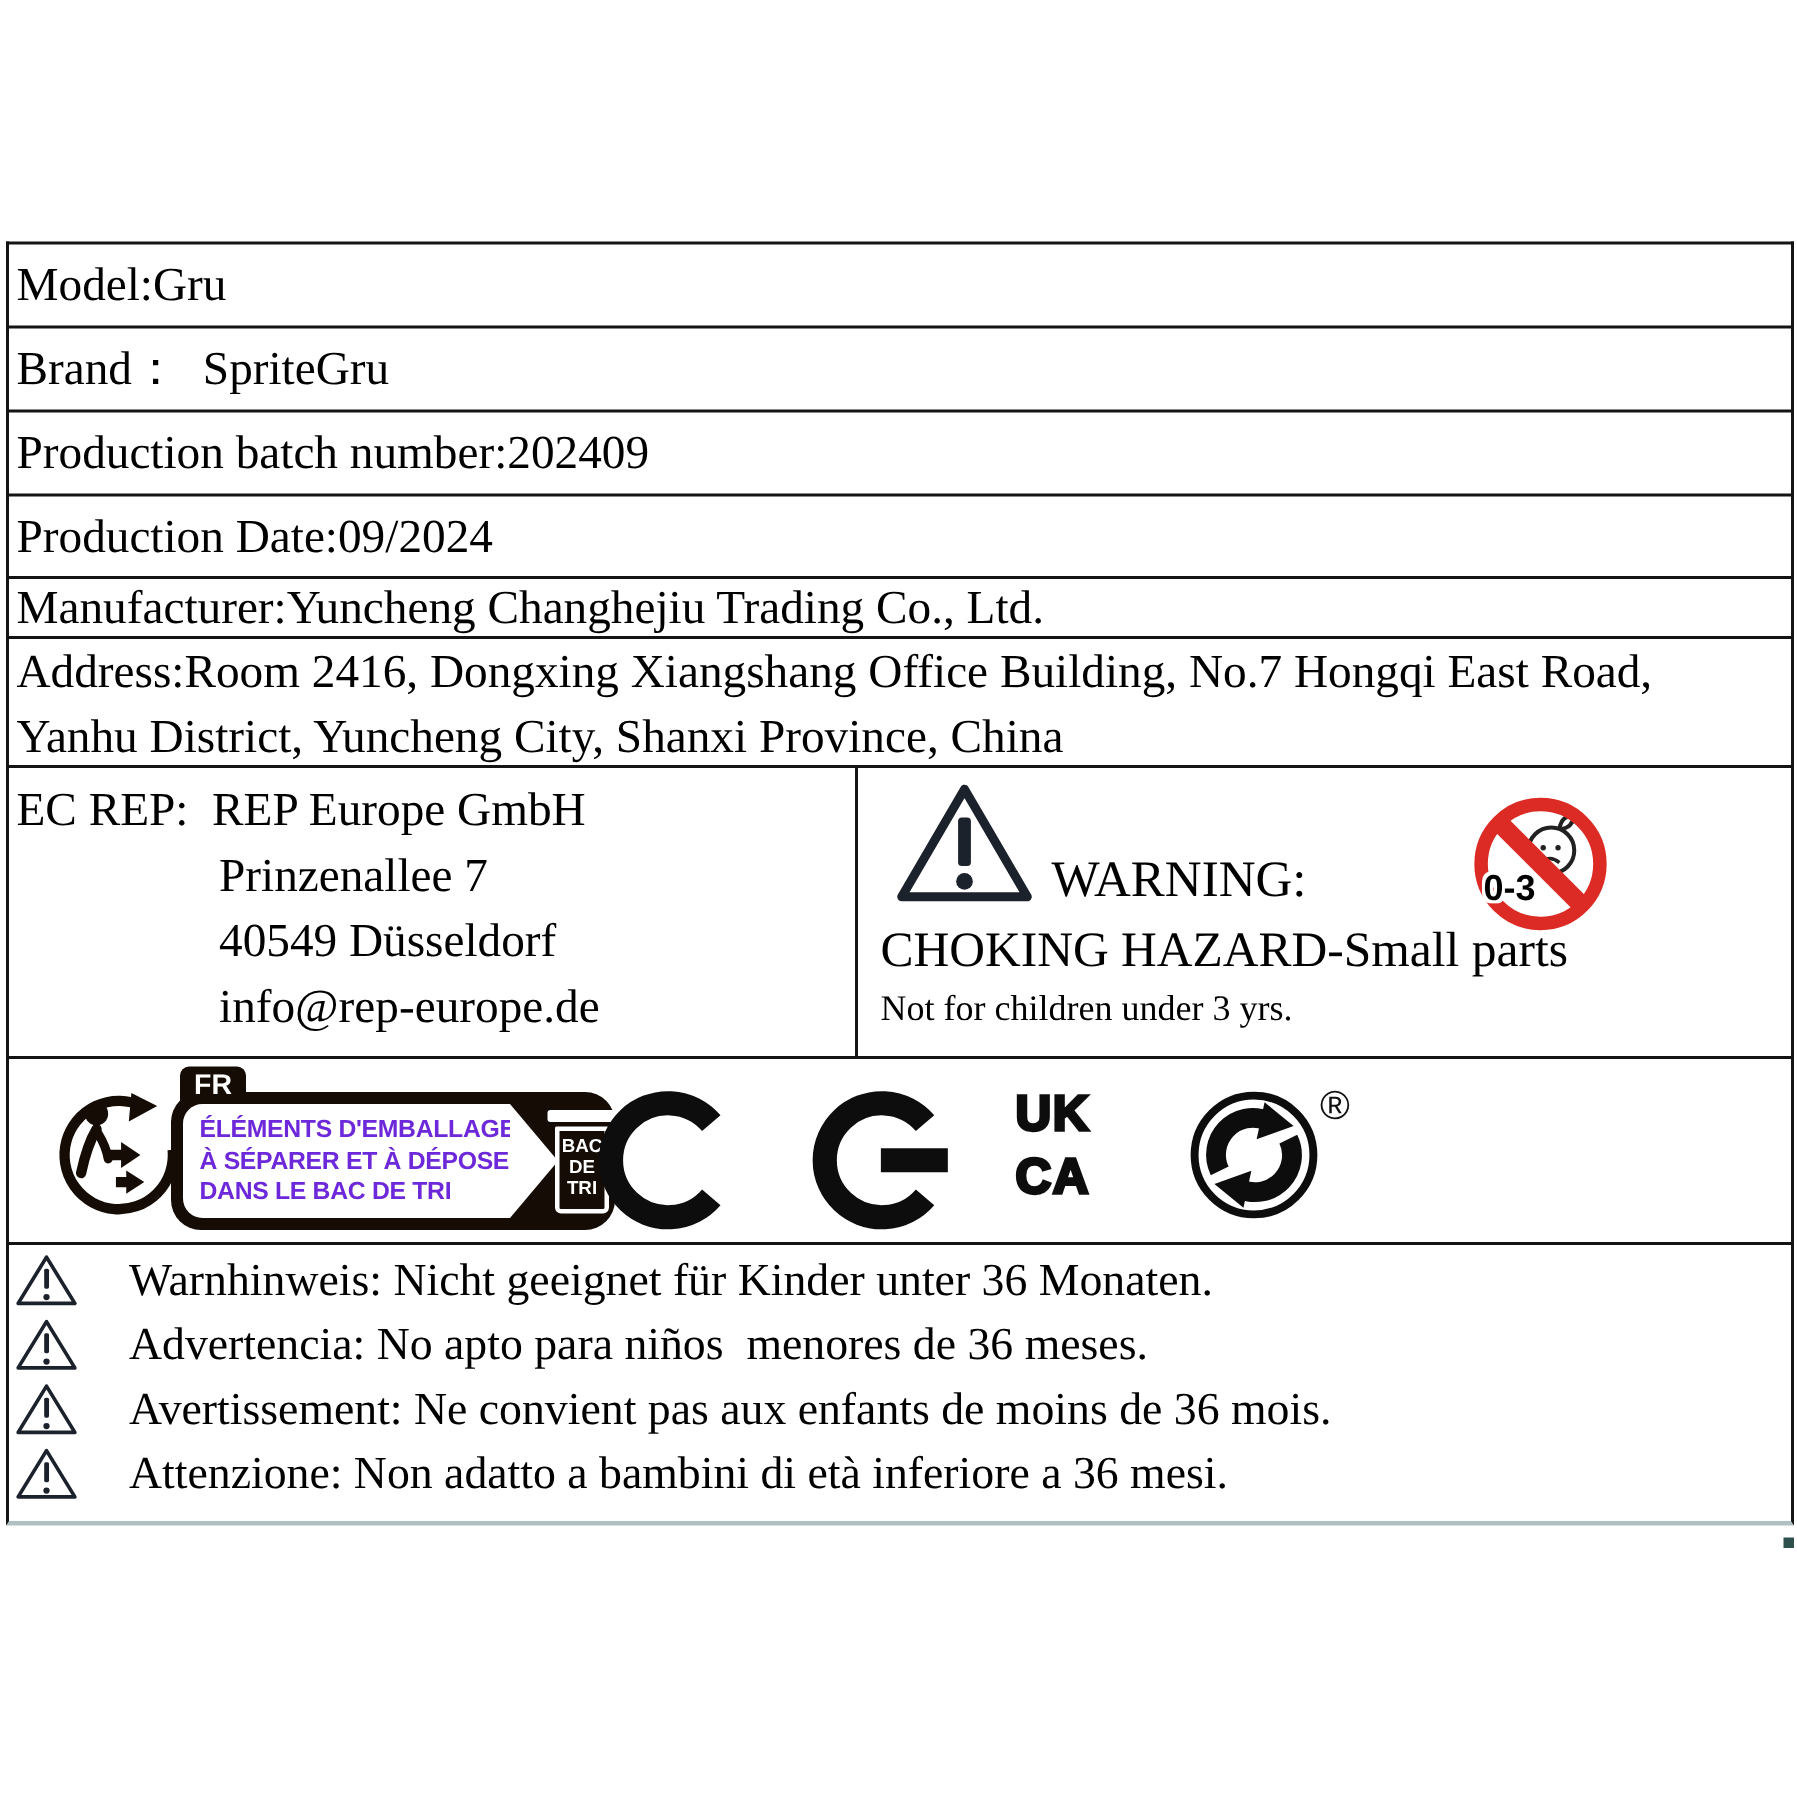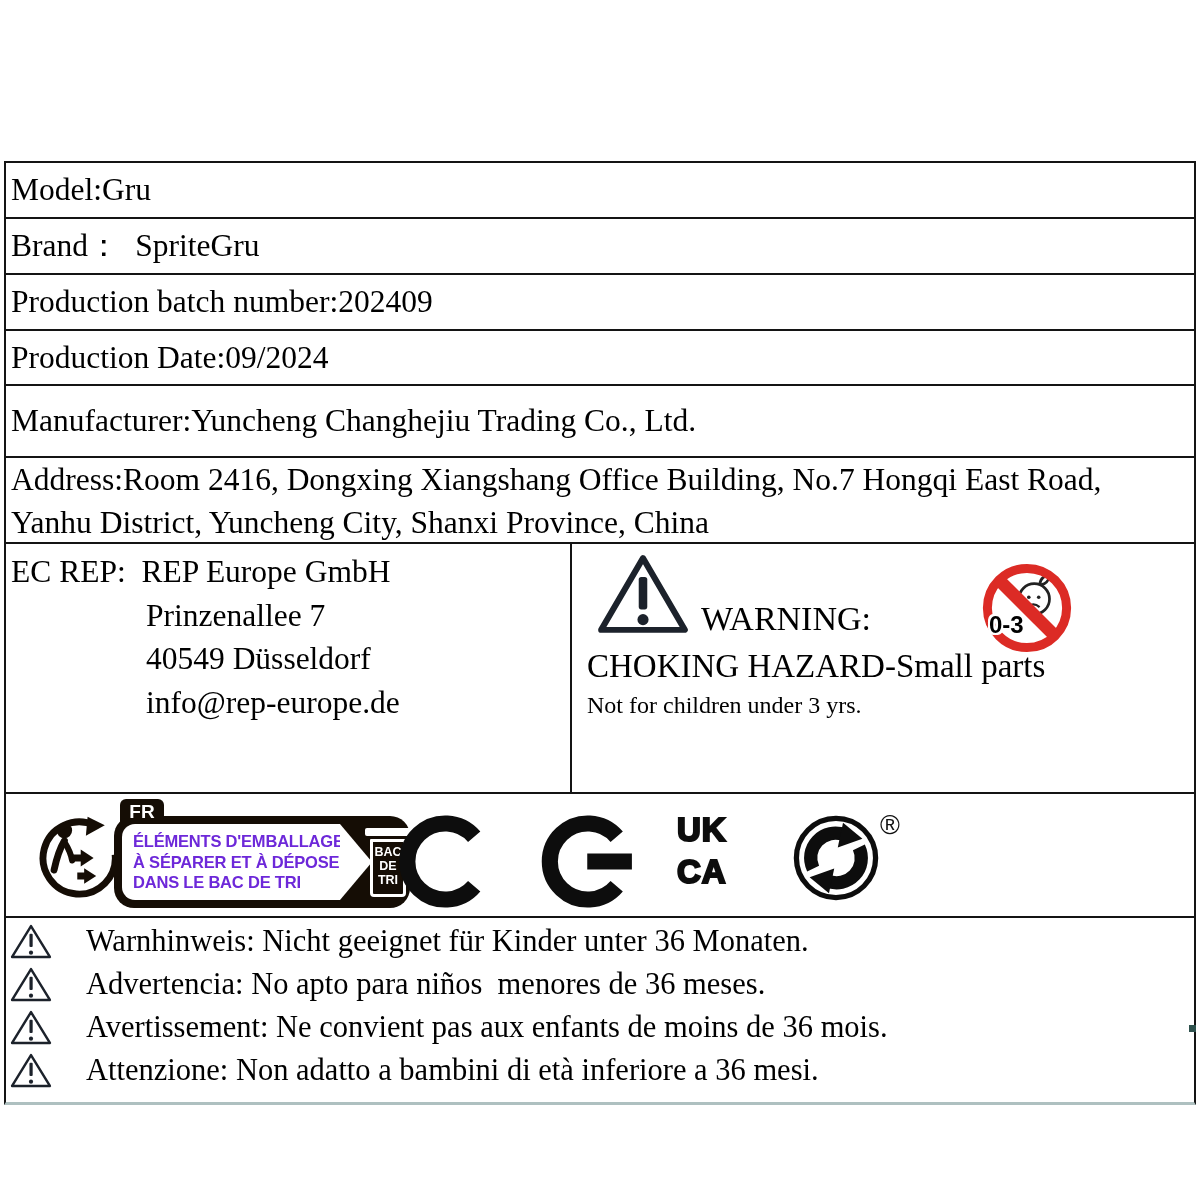--- a/index.html
+++ b/index.html
@@ -4,22 +4,22 @@
 <style>
   html,body{margin:0;padding:0;background:#fff;}
   body{width:1198px;height:1198px;position:relative;overflow:hidden;
        font-family:"Liberation Serif","DejaVu Serif",serif;color:#000;}
 
   .ptable{position:absolute;left:4px;top:161px;width:1192px;
           border:2px solid #141414;border-bottom:3px solid #aec0c0;
           box-sizing:border-box;background:#fff;}
   .row{box-sizing:border-box;position:relative;}
   .row + .row{border-top:2px solid #141414;}
-  .r1{height:54px}.r2{height:56px}.r3{height:56px}.r4{height:55px}.r5{height:72px}
-  .r6{height:86px}.r7{height:250px;border-top-width:3px}.r8{height:124px;border-top-width:3px}
+  .r1{height:54px}.r2{height:56px}.r3{height:56px}.r4{height:55px}.r5{height:40px}
+  .r6{height:86px}.r7{height:194px;border-top-width:3px}.r8{height:124px;border-top-width:3px}
   .r9{height:186px;border-top-width:3px}
 
   .inforow{display:flex;align-items:center;padding-left:5px;}
   .celltext{font-size:31.5px;white-space:pre;}
 
   .addr{padding:0 0 0 5px;font-size:31.5px;line-height:43px;padding-top:0;}
   .addr div{white-space:pre;}
 
   .r7{display:flex;}
   .ecrep{width:566px;border-right:2px solid #141414;box-sizing:border-box;

